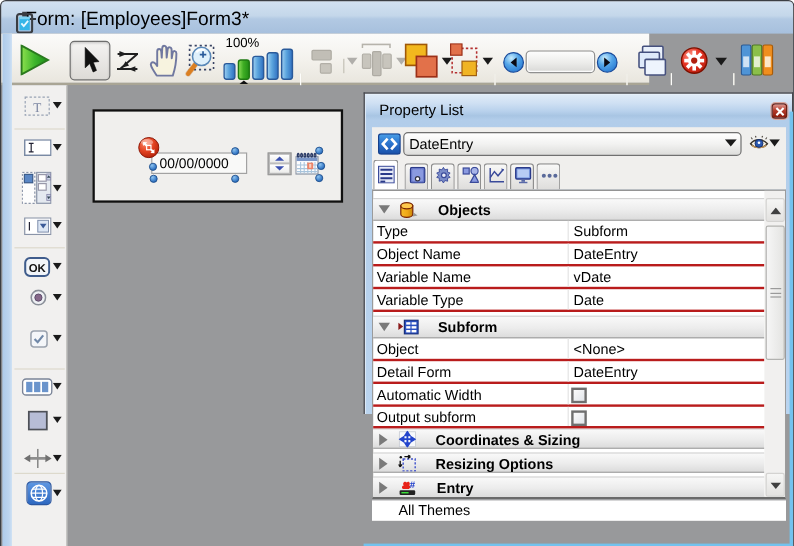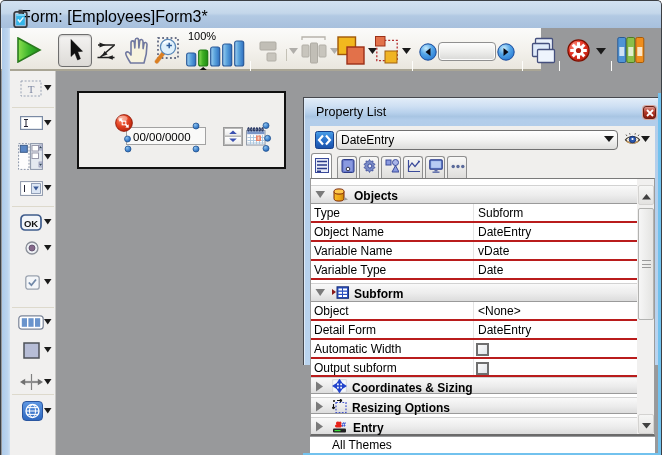--- a/index.html
+++ b/index.html
@@ -7,31 +7,31 @@
 body{font-family:"Liberation Sans",sans-serif;}
 .abs{position:absolute;}
 #win{position:absolute;left:0;top:0;width:662px;height:455px;border:1px solid #3c3f44;border-bottom:none;border-radius:5px 5px 0 0;overflow:hidden;background:#98999b;}
 #title{position:absolute;left:0;top:0;width:660px;height:27px;background:linear-gradient(180deg,#d2e1f1 0%,#c4d7ea 45%,#b2c9e3 55%,#a7c0dd 100%);}
 #title .txt{position:absolute;left:20px;top:7px;font-size:16px;color:#000;}
 #toolbar{position:absolute;left:0;top:27px;width:540px;height:43px;background:linear-gradient(180deg,#fbfbfa 0%,#f3f1ec 55%,#e9e6de 100%);border-bottom:2px solid #a9a595;}
 #bluestrip{position:absolute;left:1px;top:27px;width:8px;height:428px;background:linear-gradient(90deg,#aecbea,#bdd5ef 70%,#d0e2f4);}
 #sidebar{position:absolute;left:9px;top:70px;width:46px;height:385px;background:#f1f0ef;border-right:1px solid #c6c5c3;}
 #canvas{position:absolute;left:56px;top:70px;width:604px;height:385px;background:#98999b;}
 #form{position:absolute;left:76px;top:90px;width:209px;height:78px;background:#f0efed;border:2px solid #101010;}
-#panel{position:absolute;left:302px;top:96px;width:358px;height:268px;background:linear-gradient(180deg,#e2edf8 0%,#cfe0f3 3%,#b8d1ec 5.5%,#a8c5e3 6.9%,#b2cdea 8.2%,#bad4ef 100%);border:1px solid #46484e;border-bottom:none;box-shadow:inset 0 1px 0 #e8f1fa, inset 1px 0 0 #dde9f6;}
+#panel{position:absolute;left:302px;top:76px;width:358px;height:268px;background:linear-gradient(180deg,#e2edf8 0%,#cfe0f3 3%,#b8d1ec 5.5%,#a8c5e3 6.9%,#b2cdea 8.2%,#bad4ef 100%);border:1px solid #46484e;border-bottom:none;box-shadow:inset 0 1px 0 #e8f1fa, inset 1px 0 0 #dde9f6;}
 .sep{position:absolute;top:33px;width:1px;height:32px;background:#cdc9ba;border-right:1px solid #fdfdfb;}
 .tbtxt{position:absolute;font-size:11px;color:#000;}
 .tab{position:absolute;top:58px;width:20px;height:22px;border:1px solid #8f8f8f;border-radius:3px 3px 0 0;background:linear-gradient(180deg,#f8f8f7,#dedddb);border-bottom:none;}
 .tab.sel{background:#fff;}
 #grid{position:absolute;left:6px;top:80px;width:345px;height:258px;background:#fff;border:1px solid #9b9b9b;border-top:1px solid #7a7a7a;border-bottom:2px solid #6a6a6a;}
 #rows{position:absolute;left:0;top:0;width:326px;}
 .sh{height:19px;background:linear-gradient(180deg,#f9f9f9,#ececec 55%,#dcdcdc);border-top:1px solid #d2d2d2;border-bottom:1px solid #9a9a9a;white-space:nowrap;}
 .sh.h17{height:17px;}
 .sh svg{display:inline-block;vertical-align:top;}
-.sh b{font-size:12px;margin-left:5px;display:inline-block;padding-top:2px;}
+.sh b{font-size:12px;margin-left:16px;display:inline-block;padding-top:2px;}
 .row{height:19px;border-bottom:2px solid #b91c1c;position:relative;font-size:12px;}
 .row .lb{position:absolute;left:3px;top:2px;}
 .row .vl{position:absolute;left:162px;bottom:0;width:164px;border-left:1px solid #e4e4e4;padding-left:4px;top:0;padding-top:2px;}
 .cb{display:inline-block;width:13px;height:13px;border:2px solid #6f6f6f;background:linear-gradient(135deg,#fbfbfb,#e2e5ea);margin-left:-2px;margin-top:1px;}
 #sbar{position:absolute;left:326px;top:0;width:17px;height:255px;background:#f1f0ef;}
 .sbtn{position:absolute;left:1px;width:16px;height:20px;background:linear-gradient(180deg,#f6f6f5,#e3e2e0);border:1px solid #d4d3d1;border-radius:2px;}
 #sthumb{position:absolute;left:1px;top:29px;width:16px;height:112px;background:linear-gradient(90deg,#f6f6f6,#e4e4e2);border:1px solid #b2b2b0;border-radius:2px;}
 .grip{position:absolute;left:3px;top:51px;width:9px;height:8px;border-top:1px solid #9a9a9a;border-bottom:1px solid #9a9a9a;}
 .grip::after{content:"";position:absolute;left:0;top:3px;width:9px;height:1px;background:#9a9a9a;}
 </style>

